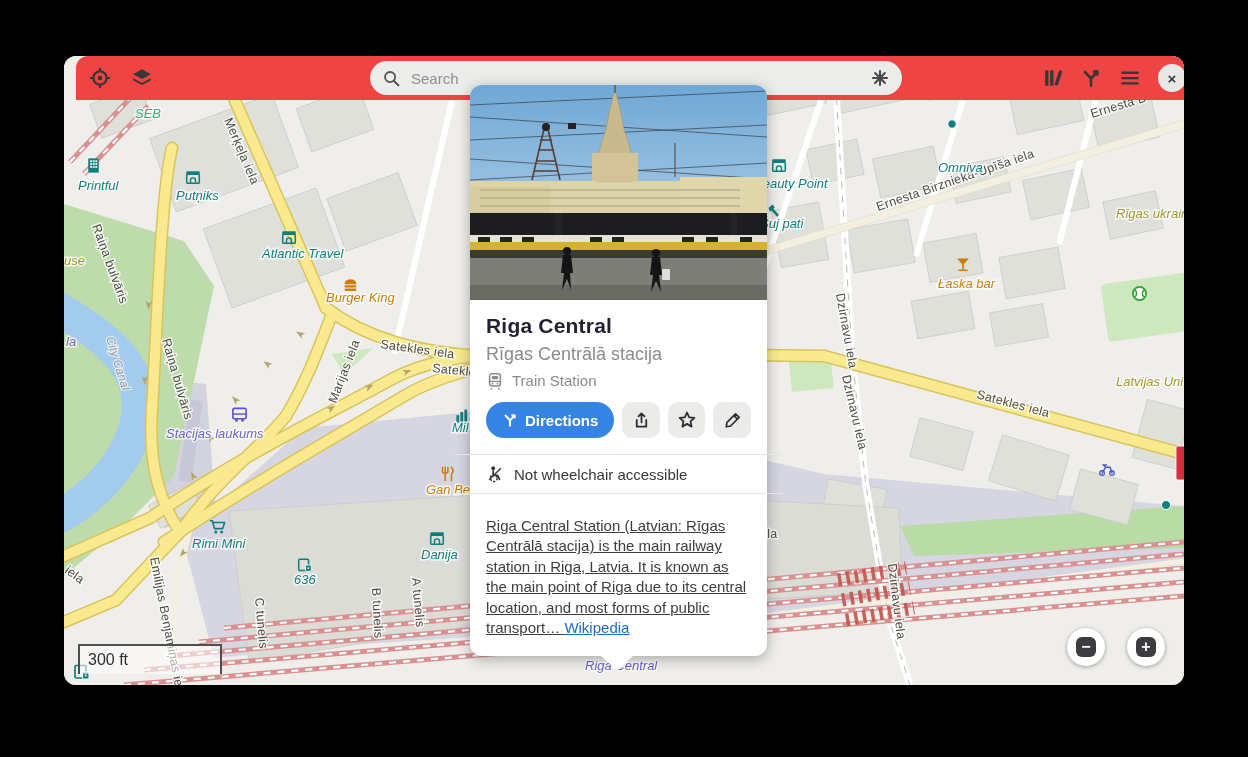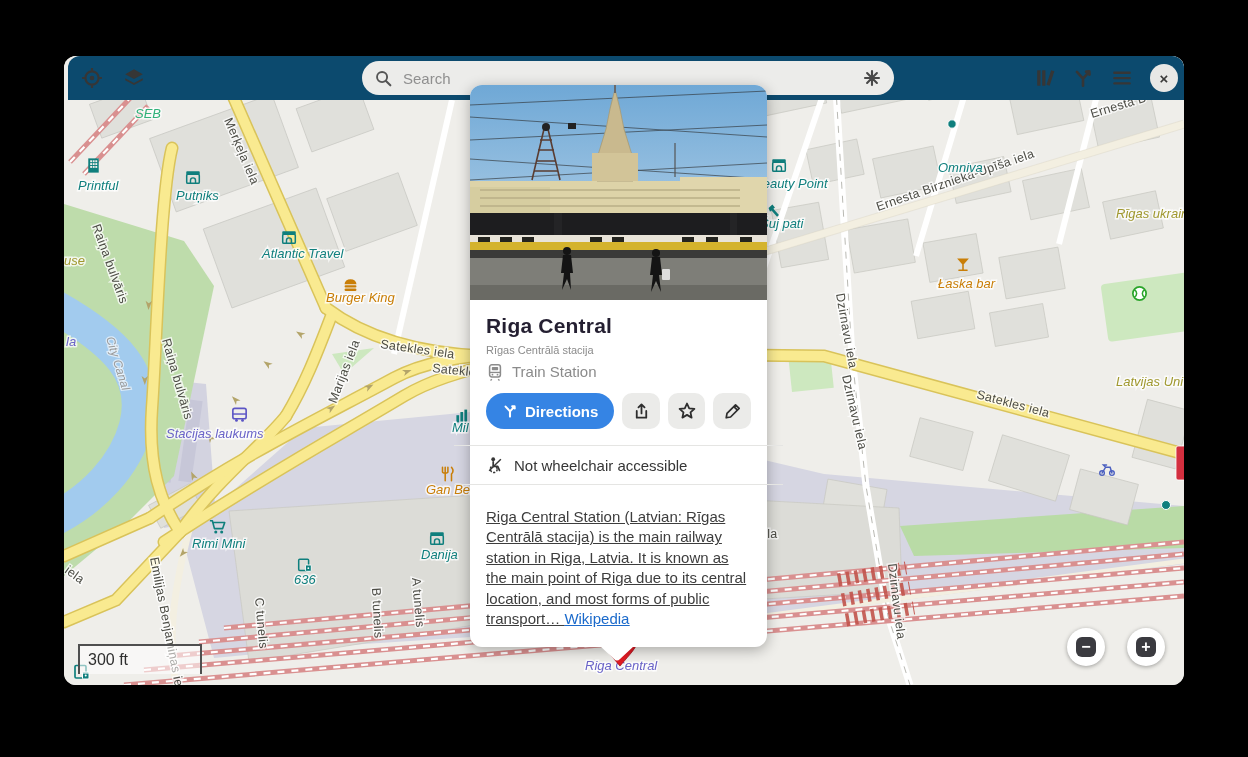--- a/index.html
+++ b/index.html
@@ -11,58 +11,58 @@
   
   .st{font-size:12.5px;fill:#4c4c45;paint-order:stroke;stroke:rgba(255,255,255,.75);stroke-width:3px;letter-spacing:.3px;}
   .tl{font-size:13px;font-style:italic;fill:#0f7f7d;paint-order:stroke;stroke:rgba(255,255,255,.75);stroke-width:3px;}
   .ol{font-size:13px;font-style:italic;fill:#c97e07;paint-order:stroke;stroke:rgba(255,255,255,.75);stroke-width:3px;}
   .pl{font-size:13px;font-style:italic;fill:#6a63c8;paint-order:stroke;stroke:rgba(255,255,255,.75);stroke-width:3px;}
   .gl{font-size:13px;font-style:italic;fill:#30b27a;paint-order:stroke;stroke:rgba(255,255,255,.75);stroke-width:3px;}
   .yl{font-size:13px;font-style:italic;fill:#a0982f;paint-order:stroke;stroke:rgba(255,255,255,.75);stroke-width:3px;}
   .gr{font-size:12px;font-style:italic;fill:#9b9b9b;paint-order:stroke;stroke:rgba(255,255,255,.6);stroke-width:2.5px;}
 
   
-  .headerbar{position:absolute;left:4px;top:0;width:1120px;height:44px;background:#0c4a6e;
+  .headerbar{position:absolute;left:12px;top:0;width:1120px;height:44px;background:#ef4444;
     border-radius:12px 12px 0 0;z-index:5;}
   .hbtn{position:absolute;top:11px;width:22px;height:22px;border:none;background:transparent;
     padding:0;cursor:pointer;color:#3a3a3a;}
   .search{position:absolute;left:294px;top:5px;width:532px;height:34px;border-radius:17px;
     background:#ececea;display:flex;align-items:center;padding:0 12px;box-sizing:border-box;gap:8px;}
   .search input{flex:1;border:none;background:transparent;outline:none;font-size:15px;color:#333;
     font-family:"Liberation Sans",sans-serif;}
   .search input::placeholder{color:#8f8f8f;}
   .closebtn{position:absolute;left:1082px;top:8px;width:28px;height:28px;border-radius:50%;
     background:#e8e8e6;border:none;font-size:15px;font-weight:bold;color:#3a3a3a;cursor:pointer;
     display:flex;align-items:center;justify-content:center;padding:0;line-height:1;}
 
   
   .card{position:absolute;left:406px;top:29px;width:297px;z-index:10;background:#fff;
     border-radius:12px;box-shadow:0 3px 14px rgba(0,0,0,.3);}
   .photo{width:297px;height:215px;border-radius:12px 12px 0 0;overflow:hidden;display:block;}
   .card-body{padding:12px 16px 4px 16px;}
   .card h1{margin:2px 0 6px 0;font-size:21px;color:#241f31;letter-spacing:.2px;}
-  .subtitle{font-size:11px;color:#8b8b8b;margin:0 0 7px 0;}
+  .subtitle{font-size:18px;color:#8b8b8b;margin:0 0 7px 0;}
   .cat-row{display:flex;align-items:flex-start;gap:8px;font-size:15px;color:#8b8b8b;margin-bottom:12px;}
   .btn-row{display:flex;align-items:center;gap:8px;margin-bottom:12px;}
   .dir-btn{display:flex;align-items:center;gap:7px;background:#3584e4;color:#fff;border:none;
     border-radius:18px;height:36px;padding:0 16px;font-size:15px;font-weight:bold;cursor:pointer;
     font-family:Liberation Sans, sans-serif;}
   .sq-btn{width:41px;height:36px;border-radius:10px;background:#ebebe9;border:none;cursor:pointer;
     display:flex;align-items:center;justify-content:center;color:#2e2e2e;padding:0;}
   .divider{height:1px;background:#e5e5e3;margin:0 -16px;}
   .wheel-row{display:flex;align-items:center;gap:10px;font-size:15px;color:#363636;padding:10px 0;}
   .desc{font-size:15px;line-height:1.36;color:#3d3d3d;margin:10px 0 14px 0;text-decoration:underline;}
   .desc a{color:#1b6acb;text-decoration:underline;cursor:pointer;}
   .tail{position:absolute;left:130px;bottom:-16px;}
 
   
   .marker{position:absolute;left:536px;top:570px;z-index:8;}
 
   
-  .scalebar{position:absolute;left:14px;top:588px;width:124px;height:30px;z-index:6;
+  .scalebar{position:absolute;left:14px;top:588px;width:144px;height:30px;z-index:6;
     border:2px solid #4f4f4f;border-bottom:none;background:rgba(255,255,255,.55);
     box-sizing:border-box;display:flex;align-items:center;}
   .scalebar span{font-size:16px;color:#2e2e2e;padding-left:8px;}
 
   
   .zoomb{position:absolute;top:572px;width:38px;height:38px;border-radius:50%;background:#fff;
     border:none;box-shadow:0 1px 4px rgba(0,0,0,.35);cursor:pointer;z-index:6;
     display:flex;align-items:center;justify-content:center;padding:0;}
   .zoomb .pill{width:20px;height:20px;background:#3b3b40;border-radius:6px;color:#fff;
     font-size:16px;font-weight:bold;display:flex;align-items:center;justify-content:center;line-height:1;}

